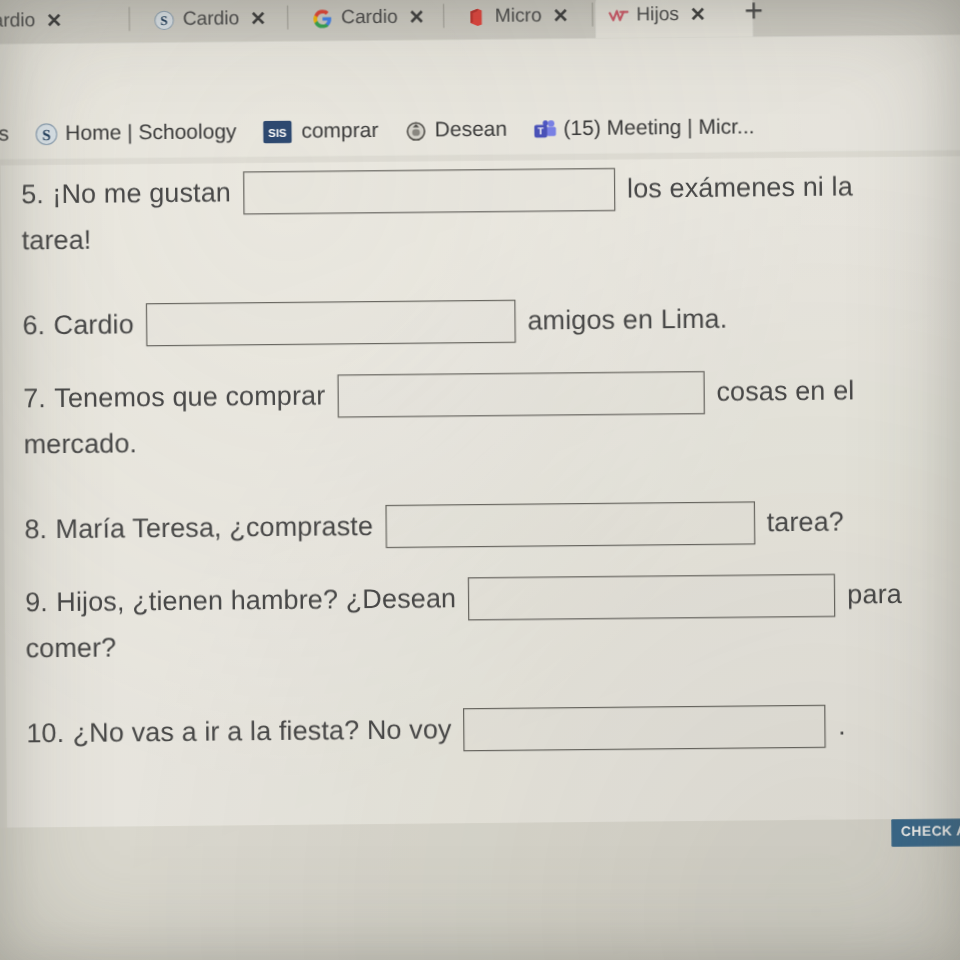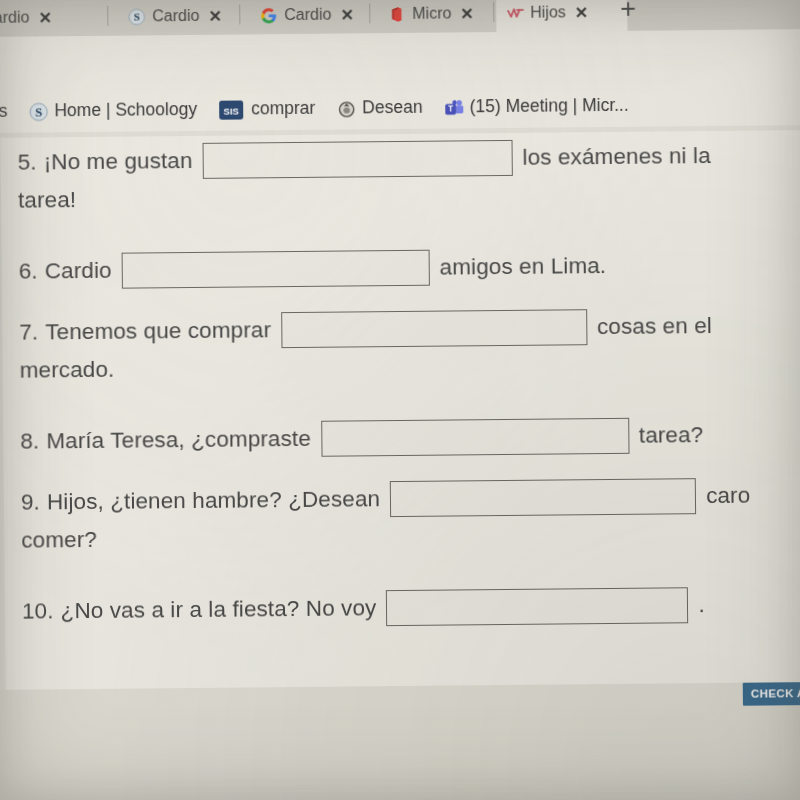--- a/index.html
+++ b/index.html
@@ -345,21 +345,21 @@
             <span class="blank" style="width:306px;"></span>
             <span class="qtext">tarea?</span>
           </div>
         </div>
 
         <div class="qblock" style="left:17px;top:346px;width:785px;">
           <div class="qrow">
             <span class="qtext">9.</span>
             <span class="qtext" style="margin-left:7px;">Hijos, ¿tienen hambre? ¿Desean</span>
             <span class="blank" style="width:304px;"></span>
-            <span class="qtext">caro</span>
+            <span class="qtext">para</span>
           </div>
           <span class="qtail">comer?</span>
         </div>
 
         <div class="qblock" style="left:17px;top:455px;width:785px;">
           <div class="qrow">
             <span class="qtext">10.</span>
             <span class="qtext" style="margin-left:7px;">¿No vas a ir a la fiesta? No voy</span>
             <span class="blank" style="width:300px;"></span>
             <span class="qtext">.</span>

